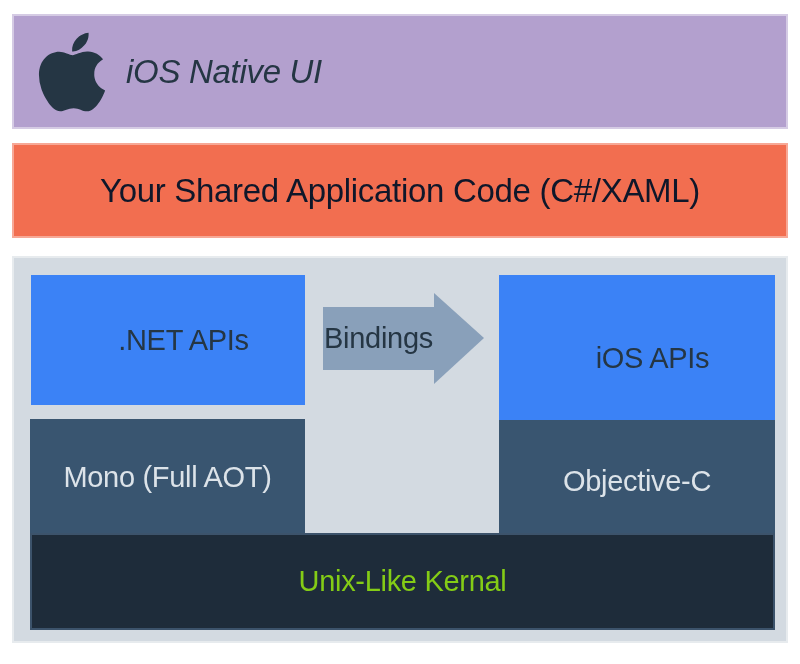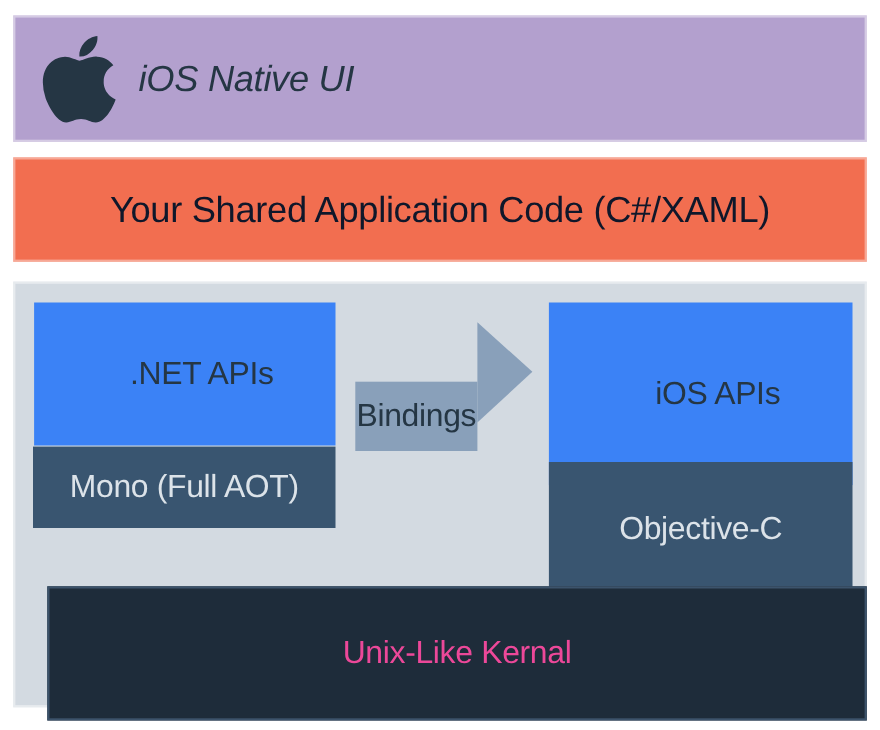--- a/index.html
+++ b/index.html
@@ -76,40 +76,39 @@
     background: #3b82f6;
     color: #253644;
     padding-left: 31px;
   }
   .box-dark {
     background: #395570;
     color: #dce3e9;
   }
   .box-net   { left: 17px;  top: 17px;  width: 274px; height: 130px; }
   .box-ios   { left: 485px; top: 17px;  width: 276px; height: 166px; }
-  .box-mono  { left: 16px;  top: 148px; width: 275px; height: 74px; }
+  .box-mono  { left: 16px;  top: 161px; width: 275px; height: 116px; }
   .box-objc  { left: 485px; top: 162px; width: 276px; height: 122px; }
   .box-kernel {
-    left: 29px; top: 275px; width: 745px; height: 122px;
+    left: 16px; top: 275px; width: 745px; height: 97px;
     background: #1e2c3a;
     border: 2px solid #3c536b;
-    color: #ec4899;
+    color: #84cc16;
   }
   
   .arrow-body {
     position: absolute;
     left: 309px; top: 49px; width: 111px; height: 63px;
     background: #89a0ba;
     display: flex;
     align-items: center;
     justify-content: center;
     color: #253644;
     font-size: 29px;
     letter-spacing: -0.3px;
-    margin-top: 40px;
   }
   .arrow-head {
     position: absolute;
     left: 420px; top: 35px;
     width: 0; height: 0;
     border-top: 45px solid transparent;
     border-bottom: 46px solid transparent;
     border-left: 50px solid #89a0ba;
   }
 </style>

